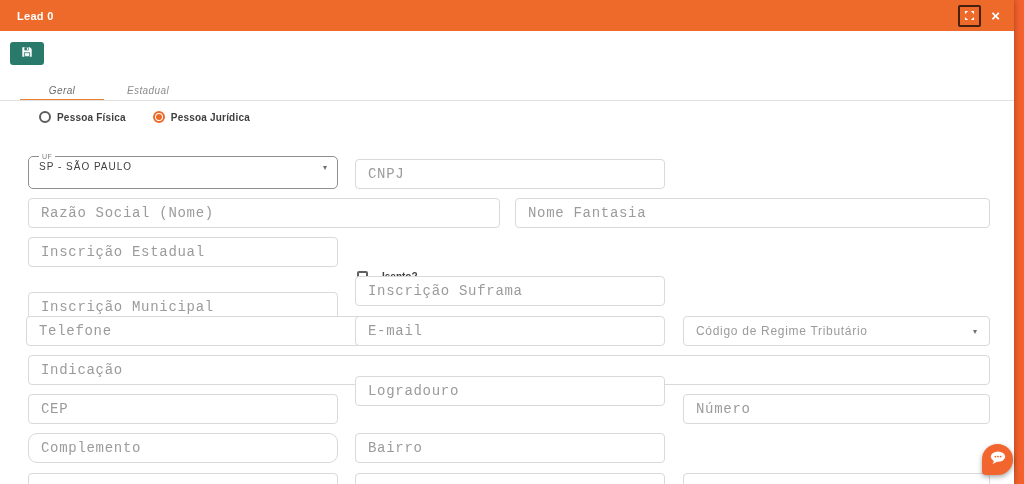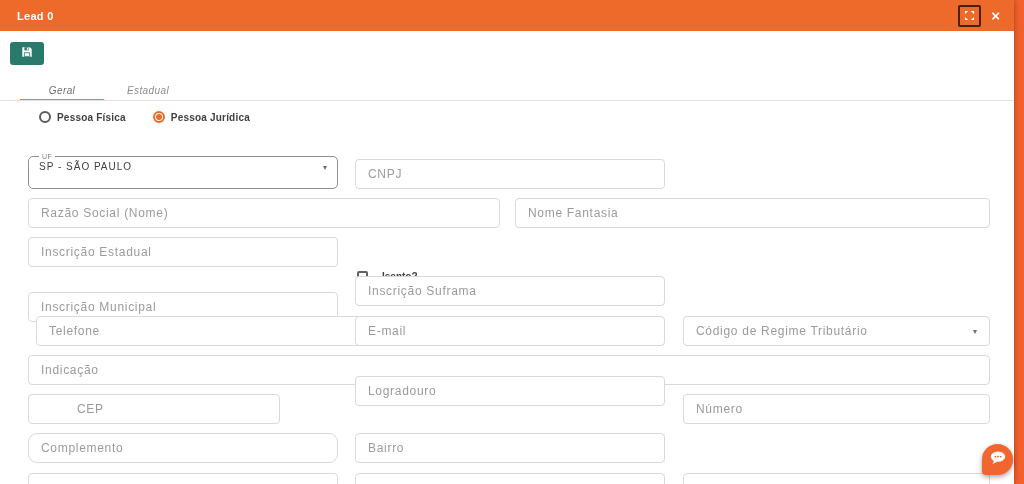--- a/index.html
+++ b/index.html
@@ -56,22 +56,22 @@
   .radio-circle.checked { border-color:#ed6a2a; }
   .radio-circle.checked::after { content:""; width:6px; height:6px; border-radius:50%; background:#ed6a2a; }
   .radio-label { font-size:10px; font-weight:bold; color:#3f3f3f; letter-spacing:.2px; }
   
   .field {
     position:absolute; height:30px; border:1px solid #d9d9d9; border-radius:4px;
     background:#fff; display:flex; align-items:center;
   }
   .field input {
     width:100%; height:100%; border:none; outline:none; background:transparent;
-    padding:0 12px; font-family:Liberation Sans, sans-serif;
-    font-size:12px; letter-spacing:.7px; color:#444;
+    padding:0 12px; font-family:Liberation Mono, monospace;
+    font-size:14px; letter-spacing:.7px; color:#444;
   }
   .field input::placeholder { color:#9b9b9b; opacity:1; }
   .select-field { cursor:pointer; padding:0 12px; justify-content:space-between; }
   .select-placeholder { font-size:12px; letter-spacing:.7px; color:#9b9b9b; }
   .select-value { font-size:10px; letter-spacing:1px; color:#3f3f3f; }
   .caret { font-size:8px; color:#6f6f6f; }
   
   .uf-fieldset {
     position:absolute; left:28px; top:153px; width:310px; height:36px;
     border:1px solid #8f8f8f; border-radius:5px; background:#fff;
@@ -173,36 +173,36 @@
     <span class="checkbox-label">Isento?</span>
   </div>
 
   <div class="field" style="left:28px; top:292px; width:310px;">
     <input placeholder="Inscrição Municipal" style="">
   </div>
   <div class="field" style="left:355px; top:276px; width:310px;">
     <input placeholder="Inscrição Suframa" style="">
   </div>
 
-  <div class="field" style="left:36px; top:316px; width:350px;">
+  <div class="field" style="left:26px; top:316px; width:350px;">
     <input placeholder="Telefone" style="">
   </div>
   <div class="field" style="left:355px; top:316px; width:310px;">
     <input placeholder="E-mail" style="">
   </div>
   <div class="field select-field" style="left:683px; top:316px; width:307px;">
     <span class="select-placeholder">Código de Regime Tributário</span>
     <span class="caret">▾</span>
   </div>
 
   <div class="field" style="left:28px; top:355px; width:962px;">
     <input placeholder="Indicação" style="">
   </div>
 
-  <div class="field" style="left:28px; top:394px; width:252px;padding-left:36px;">
+  <div class="field" style="left:28px; top:394px; width:310px;">
     <input placeholder="CEP" style="">
   </div>
   <div class="field" style="left:355px; top:376px; width:310px;">
     <input placeholder="Logradouro" style="">
   </div>
   <div class="field" style="left:683px; top:394px; width:307px;">
     <input placeholder="Número" style="">
   </div>
 
   <div class="field" style="left:28px; top:433px; width:310px;border-radius:9px;">

